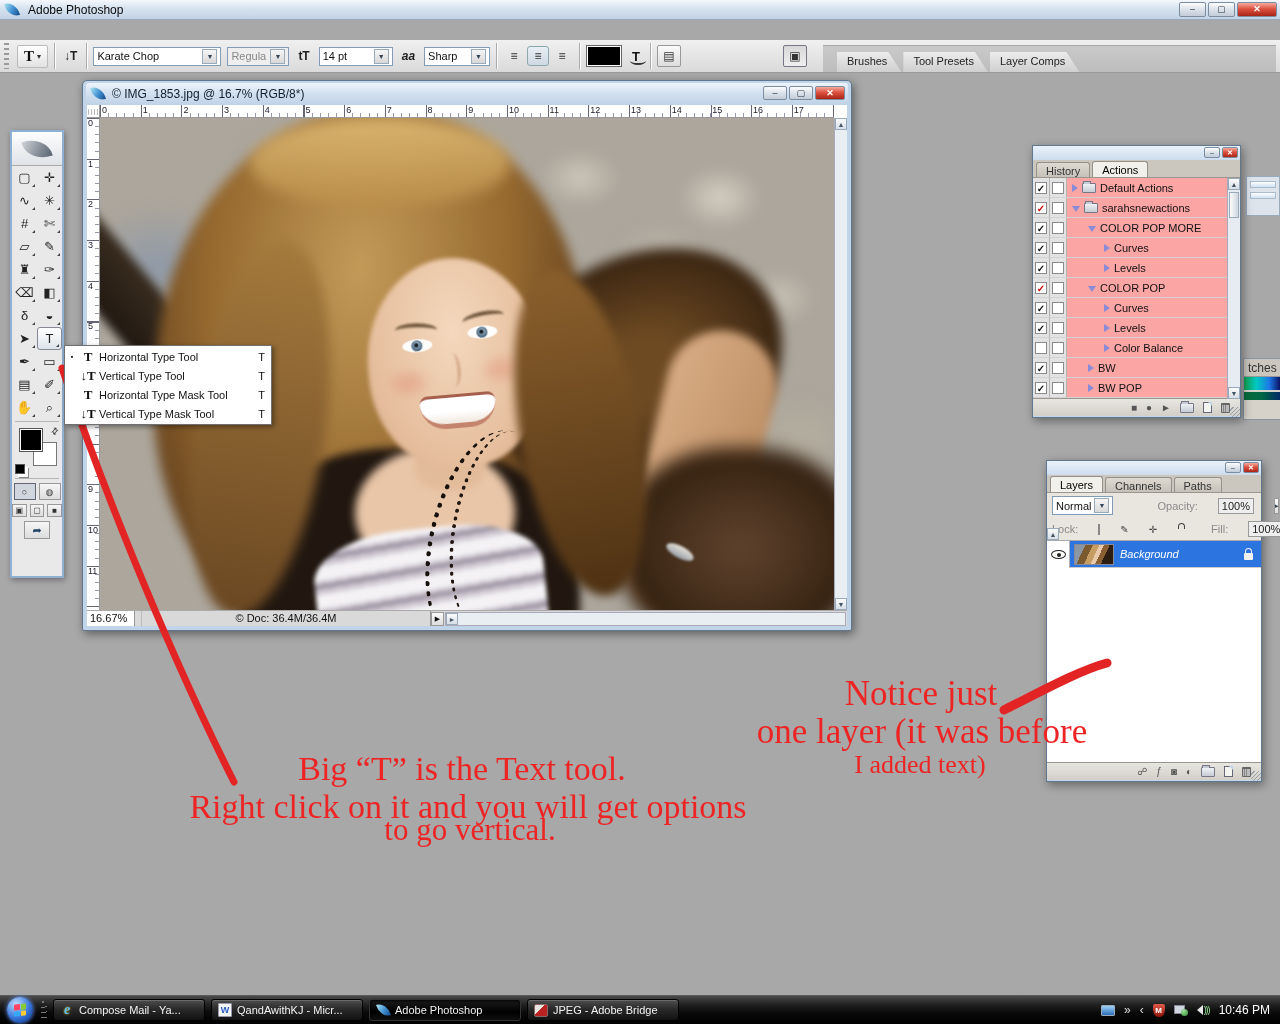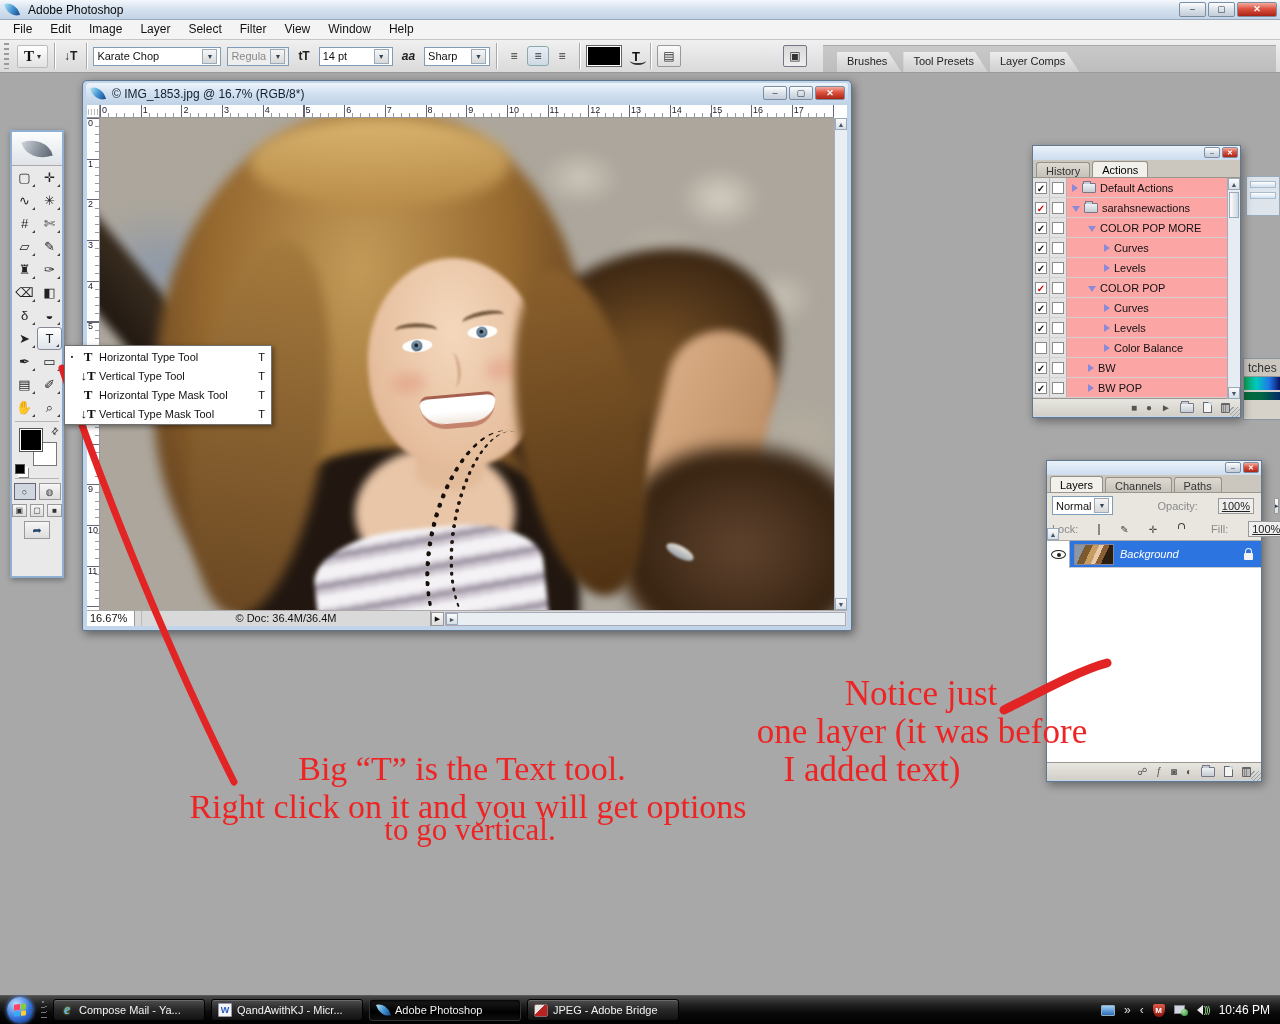--- a/index.html
+++ b/index.html
@@ -216,21 +216,21 @@
   .pb-ic{font-size:10px;color:#555;line-height:1;}
   .mini-trash{width:9px;height:10px;background:linear-gradient(90deg,#bbb 0 1px,#888 1px 2px,#bbb 2px 3px,#888 3px 4px,#bbb 4px);border:1px solid #666;border-top:2px solid #666;border-radius:1px;}
   .mini-page{width:9px;height:11px;background:#f4f4f0;border:1px solid #667;position:relative;}
   .mini-page::before{content:"";position:absolute;right:-1px;top:-1px;border-left:4px solid transparent;border-top:4px solid #c2d4e8;}
 
   
   #layers-panel{left:1046px;top:460px;width:216px;height:322px;}
   .lp-row{display:flex;align-items:center;gap:20px;padding:3px 5px;background:#e9e6e0;}
   .lp-row.r2{border-bottom:1px solid #aaa;}
   .lp-label{color:#8a8a8a;}
-  .lp-val{width:42px;height:16px;border:1px solid #999;background:#eee;text-align:right;padding:1px 3px;color:#222;text-decoration:underline;}
+  .lp-val{width:42px;height:16px;border:1px solid #999;background:#eee;text-align:right;padding:1px 3px;color:#222;}
   .lp-spin{width:12px;height:16px;border:1px solid #999;background:linear-gradient(#fafafa,#ddd);font-size:7px;line-height:14px;text-align:center;color:#345;}
   #blend-combo{width:90px;}
   .lock-ic{font-size:10px;color:#444;}
   .checker{width:11px;height:11px;border:1px solid #888;
     background:linear-gradient(45deg,#aaa 25%,transparent 25% 75%,#aaa 75%) 0 0/6px 6px,#fff;}
   .padlock{width:9px;height:7px;background:#444;position:relative;border-radius:1px;margin-top:4px;}
   .padlock::before{content:"";position:absolute;left:1px;top:-5px;width:5px;height:5px;border:1.5px solid #444;border-bottom:none;border-radius:4px 4px 0 0;}
   .padlock.white{background:#f2f2f2;} .padlock.white::before{border-color:#f2f2f2;}
   #layer-list{position:relative;height:222px;background:#fff;border-bottom:1px solid #9a968e;}
   .layer-row{display:flex;align-items:center;height:27px;border-bottom:1px solid #ccc;}
@@ -255,21 +255,21 @@
   #sliver-top{position:absolute;left:1246px;top:176px;width:34px;height:40px;z-index:5;background:#dde4ec;border:1px solid #9ab;}
   #sliver-top i{display:block;height:7px;margin:4px 3px 0;background:linear-gradient(#fff,#cfe0f2);border:1px solid #abc;}
 
   
   .red-text{position:absolute;z-index:45;font-family:"Liberation Serif",serif;color:#ee2424;white-space:nowrap;transform:translateX(-50%);}
   #ann1-l1{left:462px;top:750px;font-size:34px;}
   #ann1-l2{left:468px;top:788px;font-size:34px;}
   #ann1-l3{left:470px;top:812px;font-size:31px;}
   #ann2-l1{left:921px;top:674px;font-size:35px;}
   #ann2-l2{left:922px;top:712px;font-size:35px;}
-  #ann2-l3{left:872px;top:750px;font-size:35px;}
+  #ann2-l3{left:920px;top:750px;font-size:26px;}
   #strokes{position:absolute;left:0;top:0;z-index:50;pointer-events:none;}
 
   
   #taskbar{position:absolute;left:0;top:995px;width:1280px;height:29px;z-index:90;
     background:linear-gradient(#4a4a4a,#222 30%,#0a0a0a 60%,#000);border-top:1px solid #5a5a5a;
     display:flex;align-items:center;color:#eee;}
   #start-orb{width:26px;height:26px;margin:0 8px 0 7px;border-radius:50%;position:relative;
     background:radial-gradient(circle at 35% 28%,#bfe0ff,#3572d8 55%,#0a2f73);box-shadow:0 0 4px #69f;}
   #start-orb .flag{position:absolute;left:7px;top:7px;width:12px;height:12px;display:grid;grid-template-columns:1fr 1fr;gap:1px;transform:skewY(-6deg);}
   #start-orb .flag i{border-radius:1px;}
@@ -309,32 +309,20 @@
   <div id="titlebar" data-name="app-titlebar">
     <span class="feather" data-name="photoshop-feather-icon"></span>
     <span id="app-title" data-name="app-title">Adobe Photoshop</span>
     <span class="winbtns">
       <span class="wbtn" data-name="minimize-button">–</span>
       <span class="wbtn" data-name="restore-button">▢</span>
       <span class="wbtn close" data-name="close-button">✕</span>
     </span>
   </div>
 
-  <div id="menubar" data-name="menu-bar">
-
-  <span class="menu-item" data-name="menu-item">File</span>
-      <span class="menu-item" data-name="menu-item">Edit</span>
-      <span class="menu-item" data-name="menu-item">Image</span>
-      <span class="menu-item" data-name="menu-item">Layer</span>
-      <span class="menu-item" data-name="menu-item">Select</span>
-      <span class="menu-item" data-name="menu-item">Filter</span>
-      <span class="menu-item" data-name="menu-item">View</span>
-      <span class="menu-item" data-name="menu-item">Window</span>
-      <span class="menu-item" data-name="menu-item">Help</span>
-    </div>
 
   <div id="optionsbar" data-name="tool-options-bar">
     <span class="grip" data-name="options-grip"></span>
     <span class="tool-badge" data-name="tool-preset-picker">
       <b data-name="type-tool-icon">T</b>
       <span class="dd-arrow" data-name="chevron-down-icon">▾</span>
     </span>
     <span class="osep" data-name="divider"></span>
     <span class="ob-icon" data-name="text-orientation-icon">↓T</span>
     <span class="osep" data-name="divider"></span>

